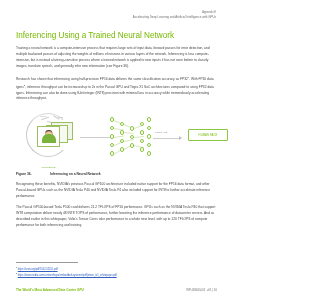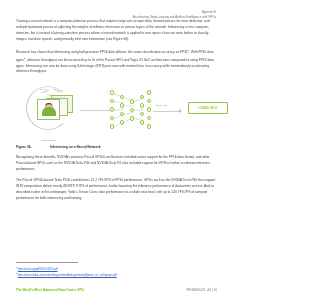--- a/index.html
+++ b/index.html
@@ -344,20 +344,21 @@
 
 <div class="page">
 
   <div class="header">
     <div class="header-line1">Appendix E</div>
     <div class="header-line2">Accelerating Deep Learning and Artificial Intelligence with GPUs</div>
   </div>
 
   <div class="content">
 
+    <h1 class="section-title">Inferencing Using a Trained Neural Network</h1>
 
     <p class="body">Training a neural network is a compute-intensive process that requires large sets of input data, forward passes for error detection, and multiple backward passes of adjusting the weights of millions of neurons in various layers of the network. Inferencing is less compute-intensive, but is instead a latency-sensitive process where a trained network is applied to new inputs it has not seen before to classify images, translate speech, and generally infer new information (see Figure 36).</p>
 
     <p class="body"><span>Research has shown that inferencing using half-precision FP16 data delivers the same classification accuracy as FP32</span><sup class="fn">1</sup><span>. With FP16 data types</span><sup class="fn">2</sup><span>, inference throughput can be increased up to 2x in the Pascal GPU and Tegra X1 SoC architectures compared to using FP32 data types. Inferencing can also be done using 8-bit integer (INT8) precision with minimal loss in accuracy while tremendously accelerating inference throughput.</span></p>
 
     <div class="figure">
       <div class="fig-stage">
 
         <div class="illus">
           <div class="arc"></div>

